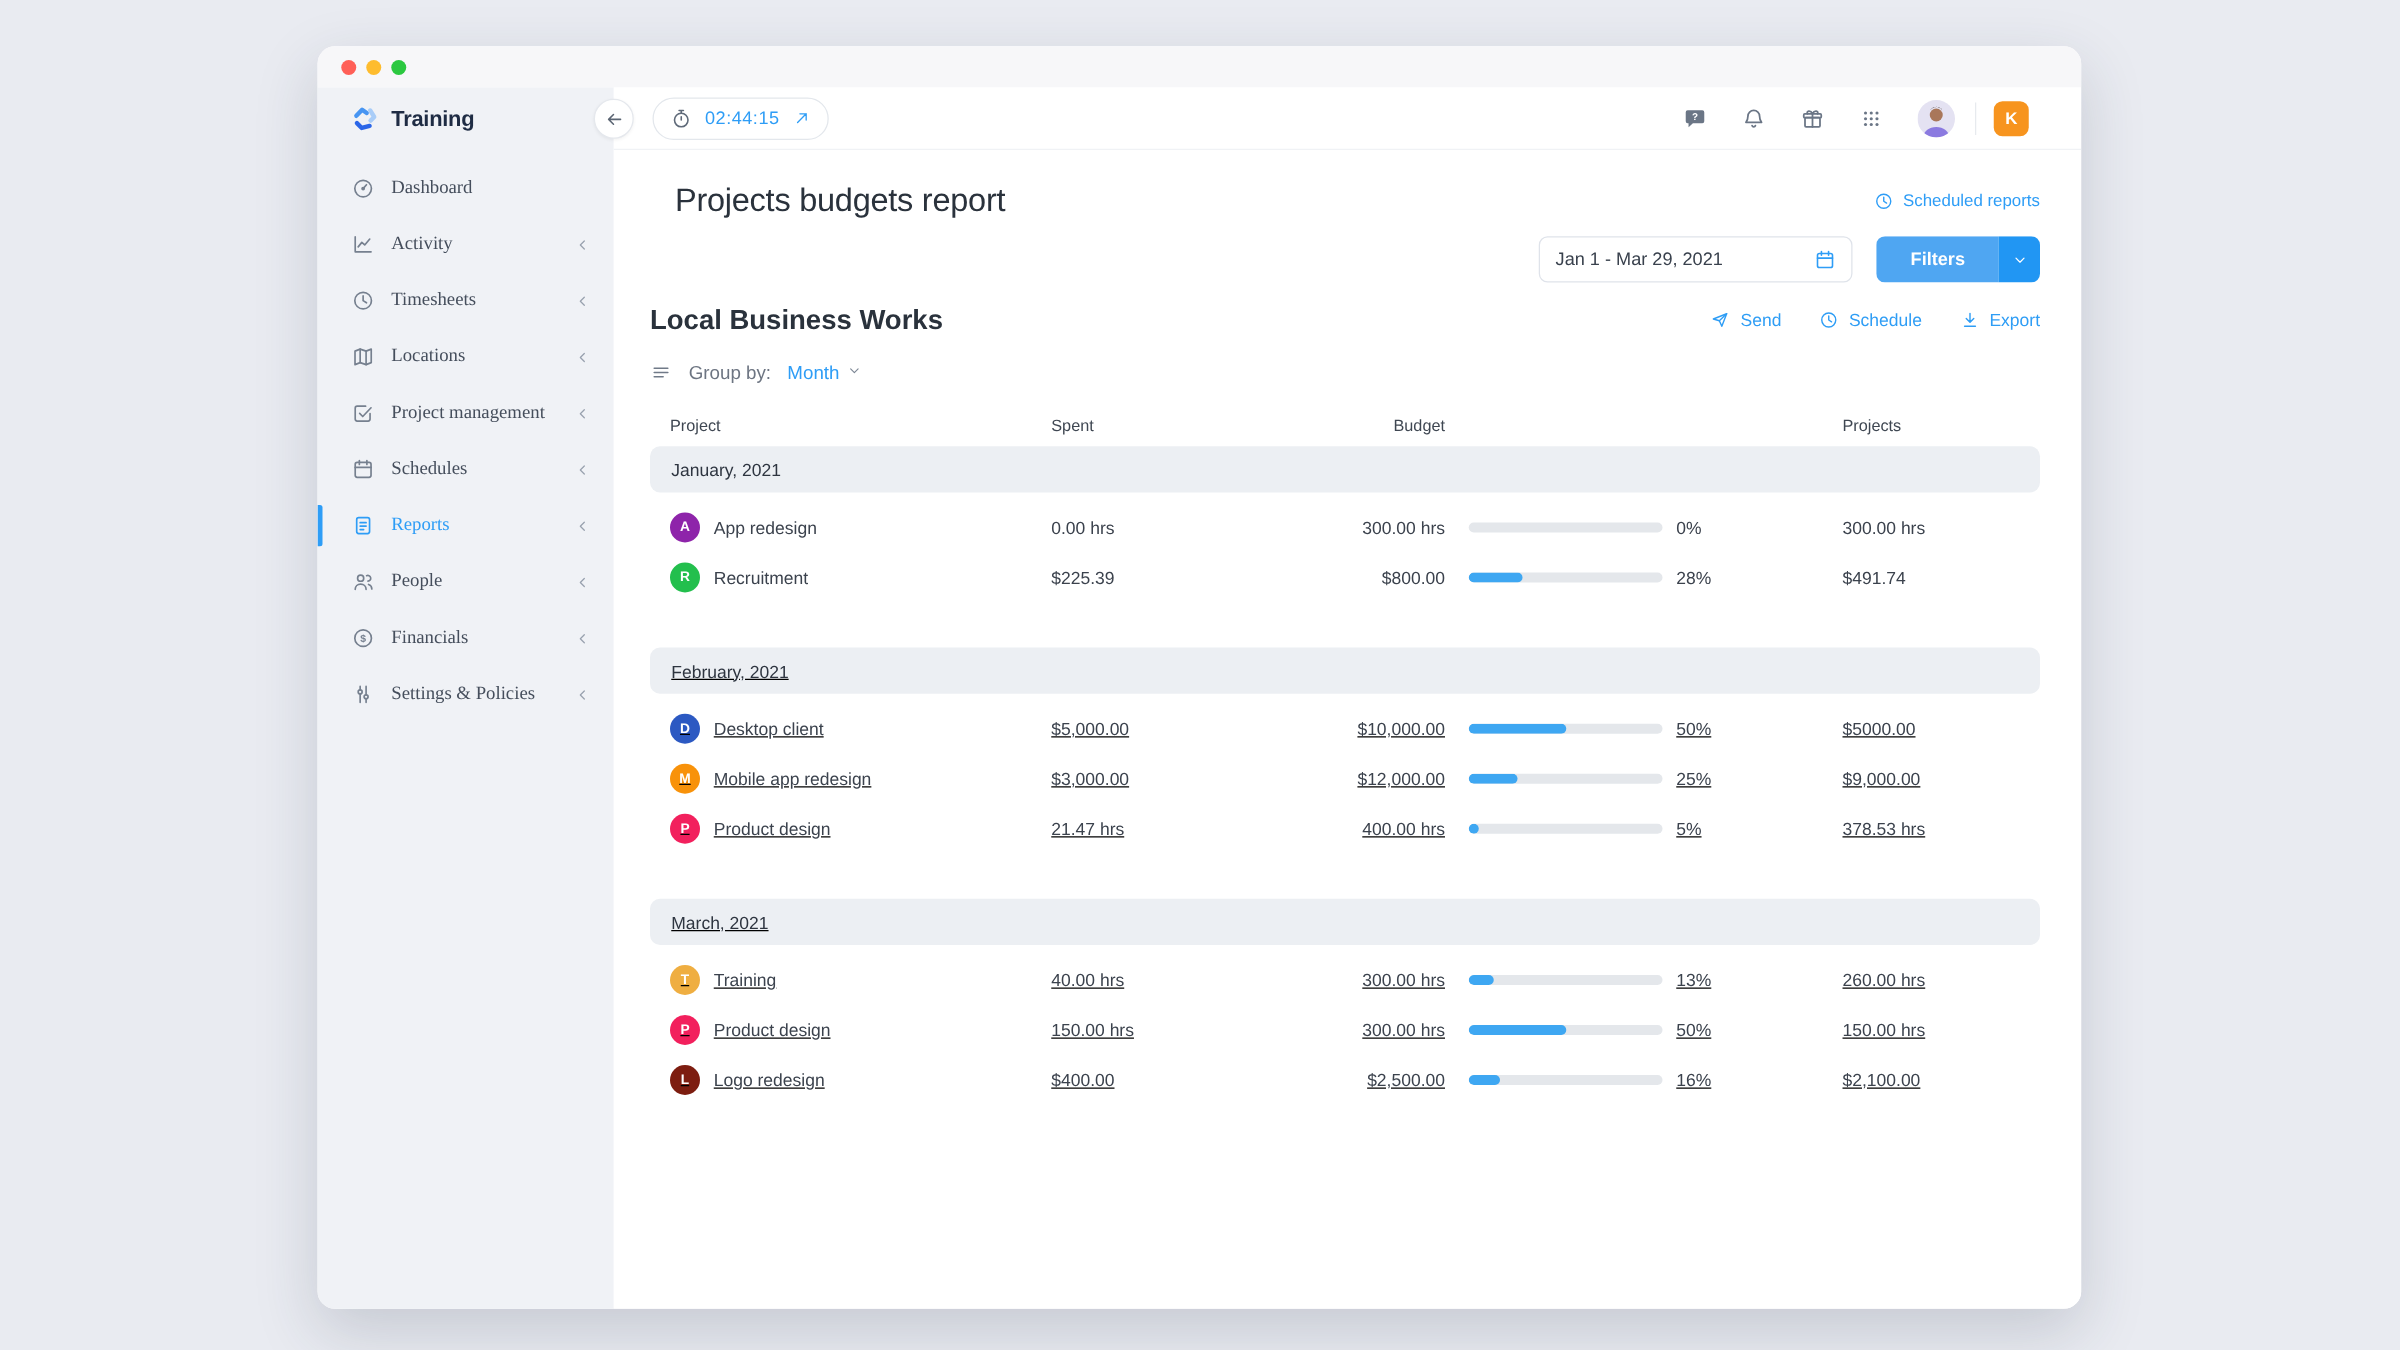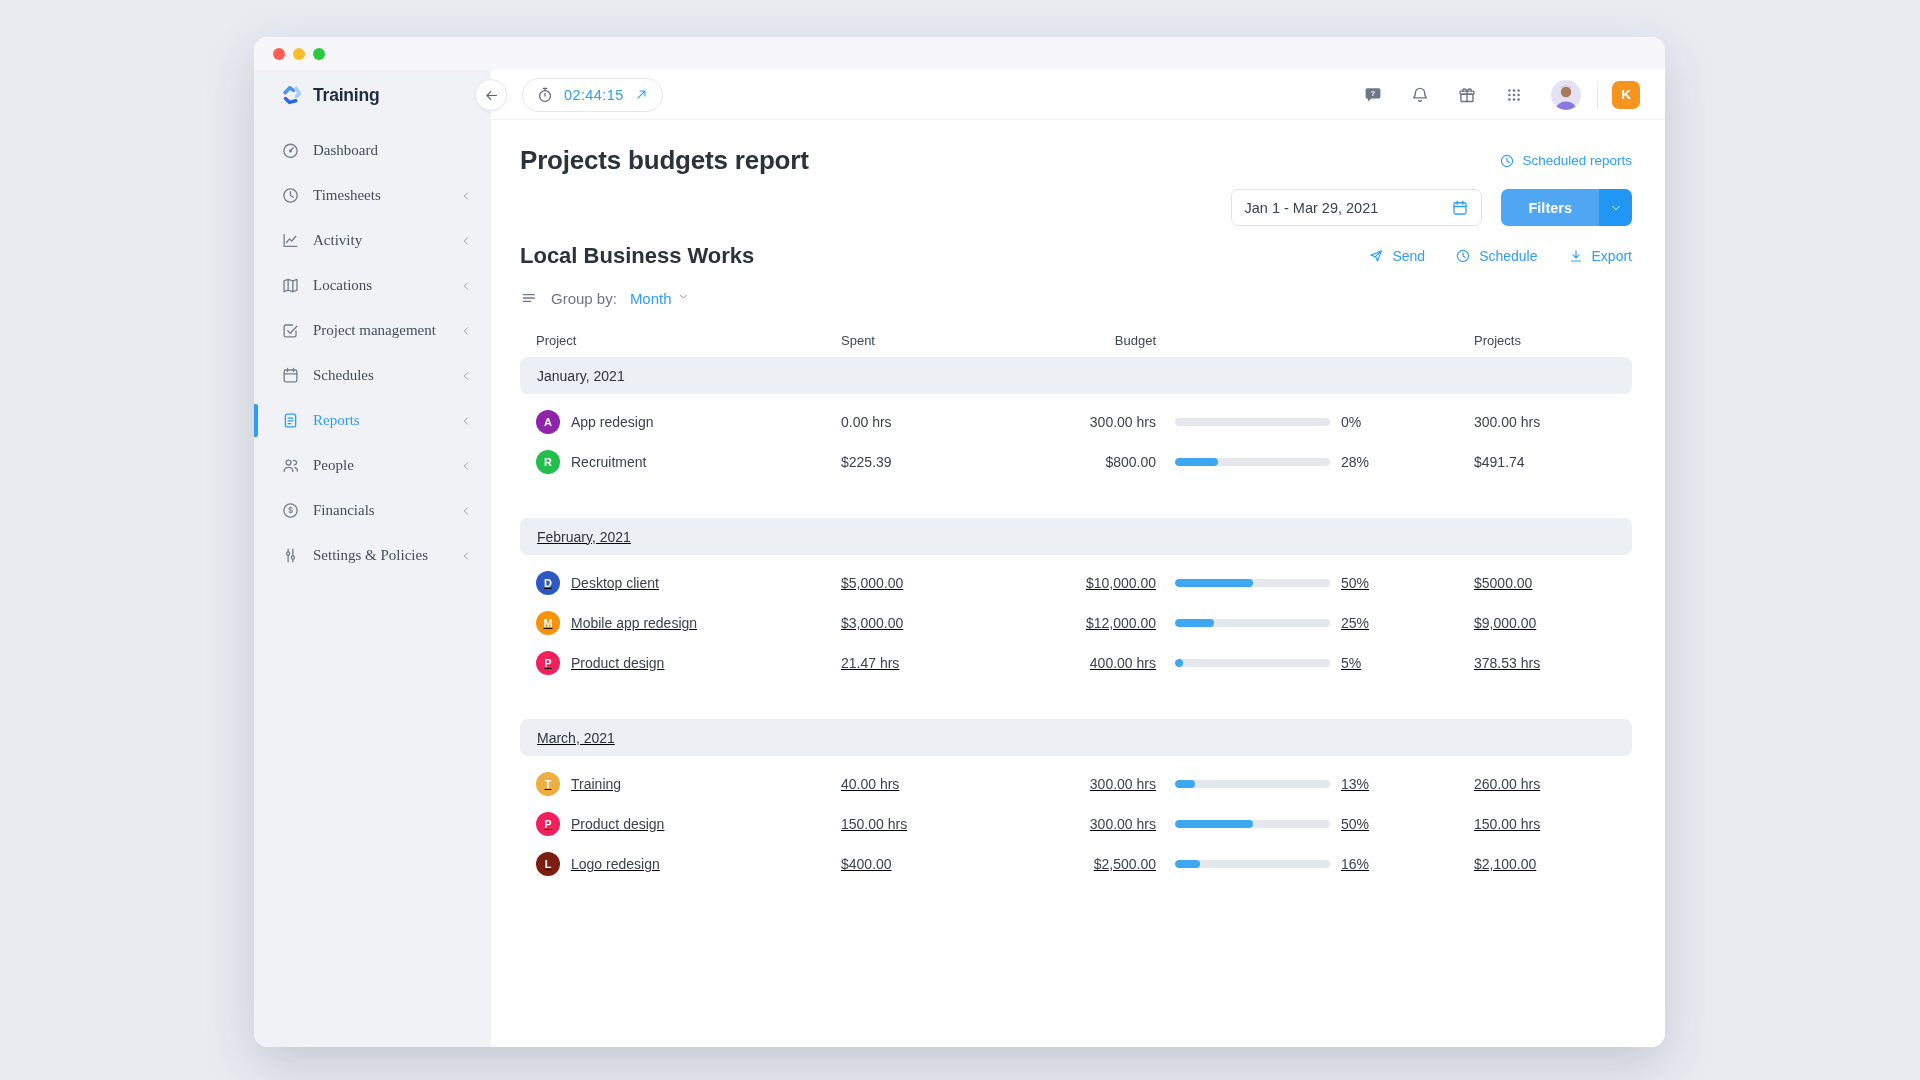--- a/index.html
+++ b/index.html
@@ -30,41 +30,41 @@
   .slabel { font-size:15px; color:#454e5c; flex:1;font-family:Liberation Serif, serif; }
   .schev { width:14px; height:14px; color:#98a1ae; flex:0 0 auto; }
   .sitem.active .slabel { color:#2e9df6; font-weight:500; }
   .sitem.active .sicon { color:#2e9df6; }
   .sitem.active::before { content:""; position:absolute; left:0; top:6px; bottom:6px;
     width:4px; background:#2e9df6; border-radius:0 2px 2px 0; }
 
   
   .main { flex:1; background:#fff; display:flex; flex-direction:column; min-width:0; position:relative; }
   .topbar { height:50px; flex:0 0 auto; display:flex; align-items:center;
-    border-bottom:1px solid #f0f2f5; padding-right:25px; position:relative; }
+    border-bottom:1px solid #f0f2f5; padding-right:42px; position:relative; }
   .back-btn { position:absolute; left:-16px; top:9px; width:32px; height:32px; border-radius:50%;
     background:#fff; border:1px solid #e5e8ed; display:flex; align-items:center; justify-content:center;
     color:#5b6573; box-shadow:0 1px 3px rgba(0,0,0,.06); cursor:pointer; }
   .back-btn svg { width:17px; height:17px; }
   .timer-pill { margin-left:31px; height:34px; border:1px solid #e3e7ec; border-radius:17px;
     display:flex; align-items:center; gap:10px; padding:0 13px; cursor:pointer; background:#fff; }
   .watch-ic { width:18px; height:18px; color:#5f6a79; }
   .timer-time { color:#2e9df6; font-size:14.5px; letter-spacing:.4px; }
   .ext-ic { width:15px; height:15px; color:#2e9df6; }
   .tb-right { margin-left:auto; display:flex; align-items:center; }
   .tbicon { width:20px; height:20px; color:#6b7686; margin-left:27px; cursor:pointer; }
   .tb-avatar { width:30px; height:30px; margin-left:27px; cursor:pointer; }
   .tb-div { width:1px; height:26px; background:#e7eaee; margin:0 14px 0 16px; }
   .kbadge { width:28px; height:28px; border-radius:7px; background:#f7941e; color:#fff;
     font-size:13.5px; font-weight:700; display:flex; align-items:center; justify-content:center; cursor:pointer; }
 
   .content { flex:1; padding:0 33px 0 29px; }
 
   .page-head { margin-top:25px; display:flex; align-items:center; justify-content:space-between; }
-  .page-title { font-size:26px; font-weight:700; color:#2a323c; letter-spacing:-.2px; }
+  .page-title { font-size:26px; font-weight:400; color:#2a323c; letter-spacing:-.2px;margin-left:20px; }
   .sched-link { color:#2e9df6; font-size:13.5px; font-weight:500; display:flex; align-items:center;
     gap:7px; cursor:pointer; }
   .sched-link svg { width:16px; height:16px; }
 
   .controls-row { margin-top:13px; display:flex; justify-content:flex-end; gap:19px; }
   .date-field { width:251px; height:37px; border:1px solid #dfe3ea; border-radius:7px; background:#fff;
     display:flex; align-items:center; padding:0 12px; gap:24px; cursor:pointer; }
   .date-text { font-size:14.5px; color:#39414d; flex:1; }
   .cal-ic { width:18px; height:18px; color:#2e9df6; }
   .filters-btn { height:37px; display:flex; border-radius:7px; overflow:hidden; cursor:pointer; }
@@ -237,32 +237,32 @@
       </div>
       <div class="nav">
         <div class="sitem">
           <svg class="sicon ic">
               <use href="#i-gauge"></use>
             </svg>
           <span class="slabel">Dashboard</span>
         </div>
         <div class="sitem">
           <svg class="sicon ic">
+              <use href="#i-chart"></use>
+            </svg>
+          <span class="slabel">Activity</span>
+          <svg class="schev ic">
+              <use href="#i-chevl"></use>
+            </svg>
+        </div>
+        <div class="sitem">
+          <svg class="sicon ic">
               <use href="#i-clock"></use>
             </svg>
           <span class="slabel">Timesheets</span>
-          <svg class="schev ic">
-              <use href="#i-chevl"></use>
-            </svg>
-        </div>
-        <div class="sitem">
-          <svg class="sicon ic">
-              <use href="#i-chart"></use>
-            </svg>
-          <span class="slabel">Activity</span>
           <svg class="schev ic">
               <use href="#i-chevl"></use>
             </svg>
         </div>
         <div class="sitem">
           <svg class="sicon ic">
               <use href="#i-map"></use>
             </svg>
           <span class="slabel">Locations</span>
           <svg class="schev ic">

